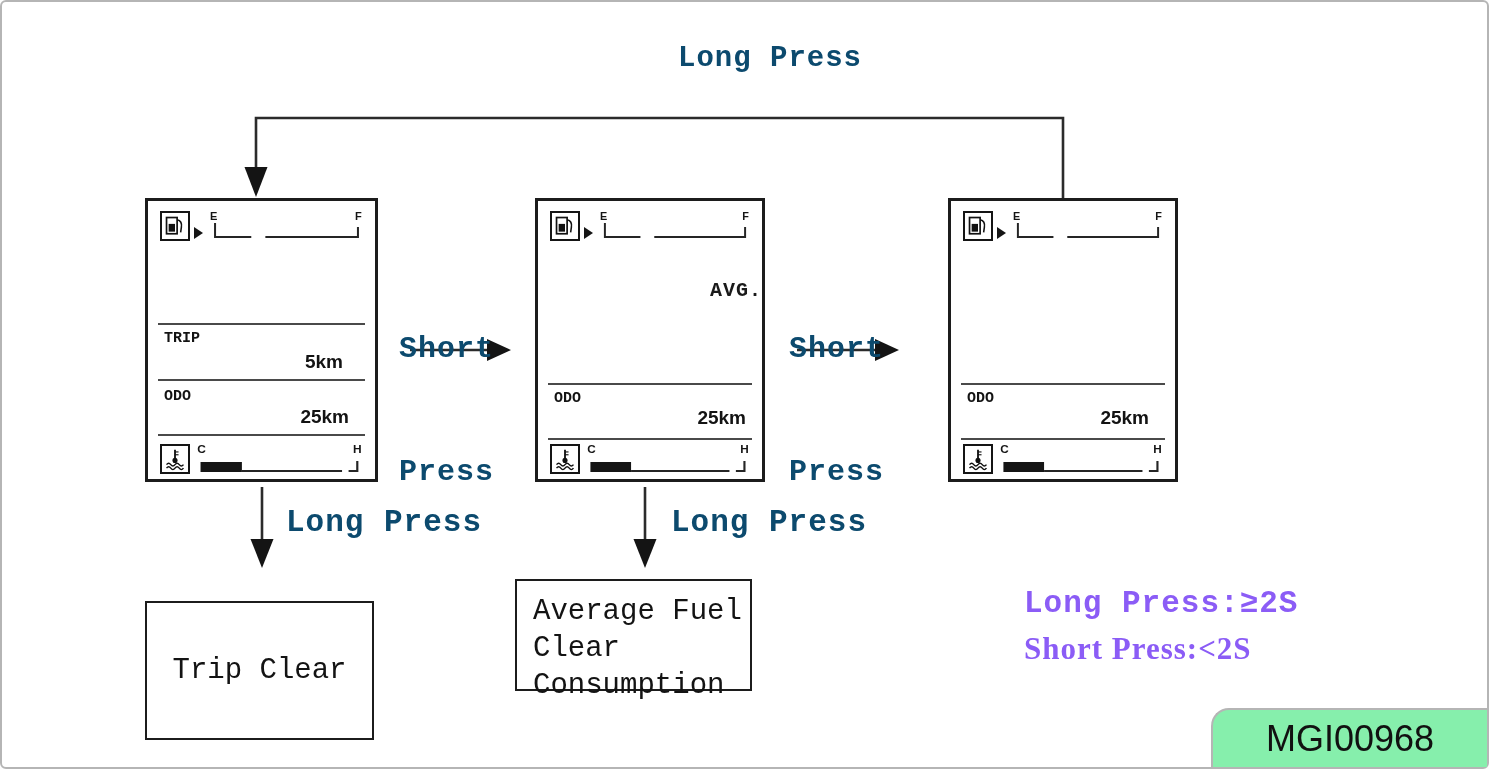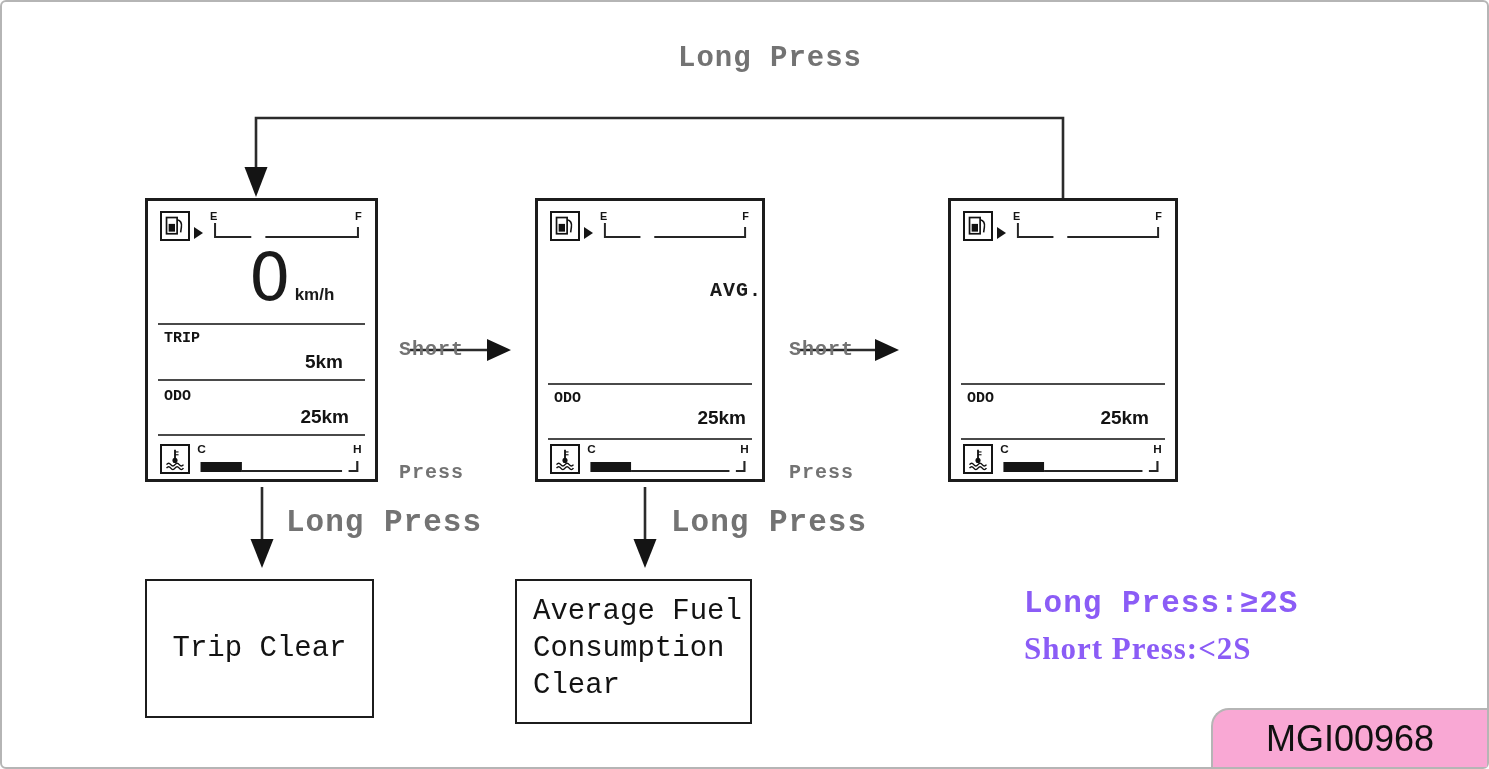--- a/index.html
+++ b/index.html
@@ -10,26 +10,26 @@
   .frame{
     position:absolute;inset:0;background:#ffffff;
     border:2px solid #b5b5b5;border-radius:6px;box-sizing:border-box;
   }
   svg.connectors{position:absolute;left:0;top:0;width:1489px;height:769px;pointer-events:none;}
   .conn-line{fill:none;stroke:#2b2b2b;stroke-width:2.6;}
   .conn-head{fill:#141414;stroke:none;}
 
   
   .flow-label{
-    position:absolute;color:#737373;
+    position:absolute;color:#0c4a6e;
     font-family:"Liberation Mono",monospace;font-weight:700;letter-spacing:1px;
     white-space:pre;
   }
   #top-loop-label{left:636px;top:42px;width:268px;text-align:center;font-size:29px;}
-  .short-press{font-size:20px;line-height:41px;}
+  .short-press{font-size:30px;line-height:41px;}
   #short-press-1{left:399px;top:247px;}
   #short-press-2{left:789px;top:247px;}
   .long-press-down{font-size:31px;}
   #long-press-down-1{left:286px;top:505px;}
   #long-press-down-2{left:671px;top:505px;}
 
   
   .panel{
     position:absolute;top:198px;height:284px;background:#fff;
     border:3px solid #1c1c1c;box-sizing:border-box;
@@ -74,36 +74,36 @@
   .main-title{font:700 20px "Liberation Mono",monospace;letter-spacing:1px;margin-bottom:7px;}
   .main-line{white-space:nowrap;}
   .main-value{font:400 38px/1 "DejaVu Sans",sans-serif;}
   .main-unit{font:400 23px "Liberation Sans",sans-serif;margin-left:7px;}
 
   
   .action-box{
     position:absolute;background:#fff;border:2.5px solid #1c1c1c;box-sizing:border-box;
     font-family:"Liberation Mono",monospace;font-size:29px;color:#131313;
   }
-  #trip-clear-box{left:145px;top:579px;width:229px;height:139px;
+  #trip-clear-box{left:145px;top:601px;width:229px;height:139px;
     display:flex;align-items:center;justify-content:center;}
-  #avg-clear-box{left:515px;top:579px;width:237px;height:145px;
+  #avg-clear-box{left:515px;top:579px;width:237px;height:112px;
     padding:12px 0 0 16px;line-height:37px;}
 
   
   .legend-line{
     position:absolute;left:1024px;color:#8b5cf6;white-space:pre;
     font:700 31px "Liberation Mono",monospace;letter-spacing:1px;
   }
   #legend-long{top:586px;}
   #legend-short{top:631px;font-family:Liberation Serif, serif;}
 
   
   .figure-tab{
-    position:absolute;right:2px;bottom:2px;width:274px;height:57px;background:#f9a8d4;
+    position:absolute;right:2px;bottom:2px;width:274px;height:57px;background:#86efac;
     border-style:solid;border-color:#b5b5b5;border-width:2px 0 0 2px;
     border-top-left-radius:18px;
     display:flex;align-items:center;justify-content:center;
     font:400 36px "Liberation Sans",sans-serif;color:#111;
   }
 </style>
 </head>
 <body>
 
 <div class="frame"></div>
@@ -149,23 +149,20 @@
       </svg>
     </div>
     <div class="pointer"></div>
     <svg class="gauge" viewBox="0 0 158 36" preserveAspectRatio="none">
       <text x="3" y="11" class="gauge-letter">E</text>
       <text x="147" y="11" class="gauge-letter">F</text>
       <path class="gauge-line" d="M8,14 V28 H44 M58,28 H150 V18"></path>
     </svg>
   </div>
 
-  <div class="speed-line">
-    <span class="speed-value">0</span><span class="speed-unit">km/h</span>
-  </div>
 
   <div class="sep" style="top:122px"></div>
   <div class="row-label" style="top:129px">TRIP</div>
   <div class="row-value" style="top:150px;right:32px">5km</div>
 
   <div class="sep" style="top:178px"></div>
   <div class="row-label" style="top:187px">ODO</div>
   <div class="row-value" style="top:205px">25km</div>
 
   <div class="sep" style="top:233px"></div>
@@ -280,22 +277,22 @@
     </svg>
   </div>
 </div>
 
 <div class="action-box" id="trip-clear-box">
   <span>Trip Clear</span>
 </div>
 
 <div class="action-box" id="avg-clear-box">
   <div>Average Fuel</div>
+  <div>Clear</div>
   <div>Consumption</div>
-  <div>Clear</div>
 </div>
 
 <div class="legend-line" id="legend-long">Long Press:≥2S</div>
 <div class="legend-line" id="legend-short">Short Press:&lt;2S</div>
 
 <div class="figure-tab">
   <span>MGI00968</span>
 </div>
 
 </body></html>

